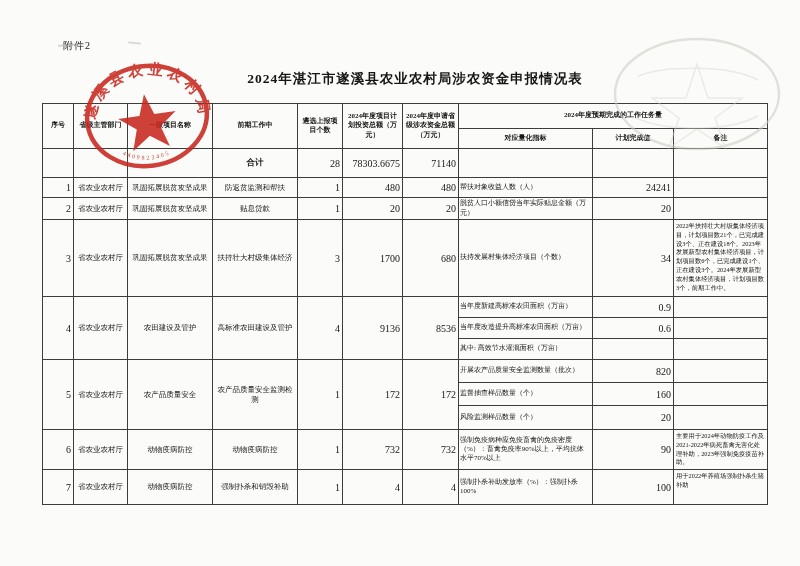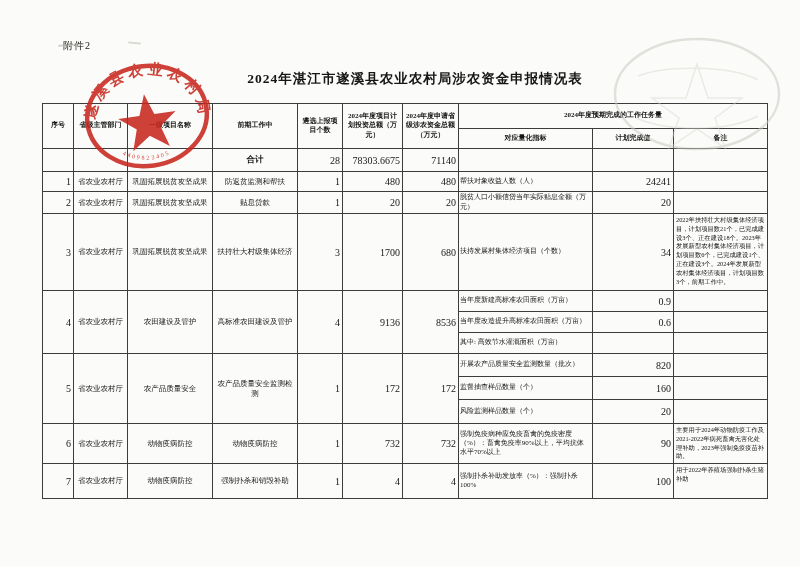--- a/index.html
+++ b/index.html
@@ -72,21 +72,21 @@
     <th rowspan="2">2024年度项目计划投资总额（万元）</th>
     <th rowspan="2">2024年度申请省级涉农资金总额（万元）</th>
     <th colspan="3">2024年度预期完成的工作任务量</th>
   </tr>
   <tr style="height:20px">
     <th>对应量化指标</th>
     <th>计划完成值</th>
     <th>备注</th>
   </tr>
 
-  <tr style="height:23px">
+  <tr style="height:29px">
     <td class="c"></td>
     <td class="c"></td>
     <td class="c"></td>
     <td class="c total-label">合计</td>
     <td class="num">28</td>
     <td class="num">78303.6675</td>
     <td class="num">71140</td>
     <td></td>
     <td></td>
     <td></td>

